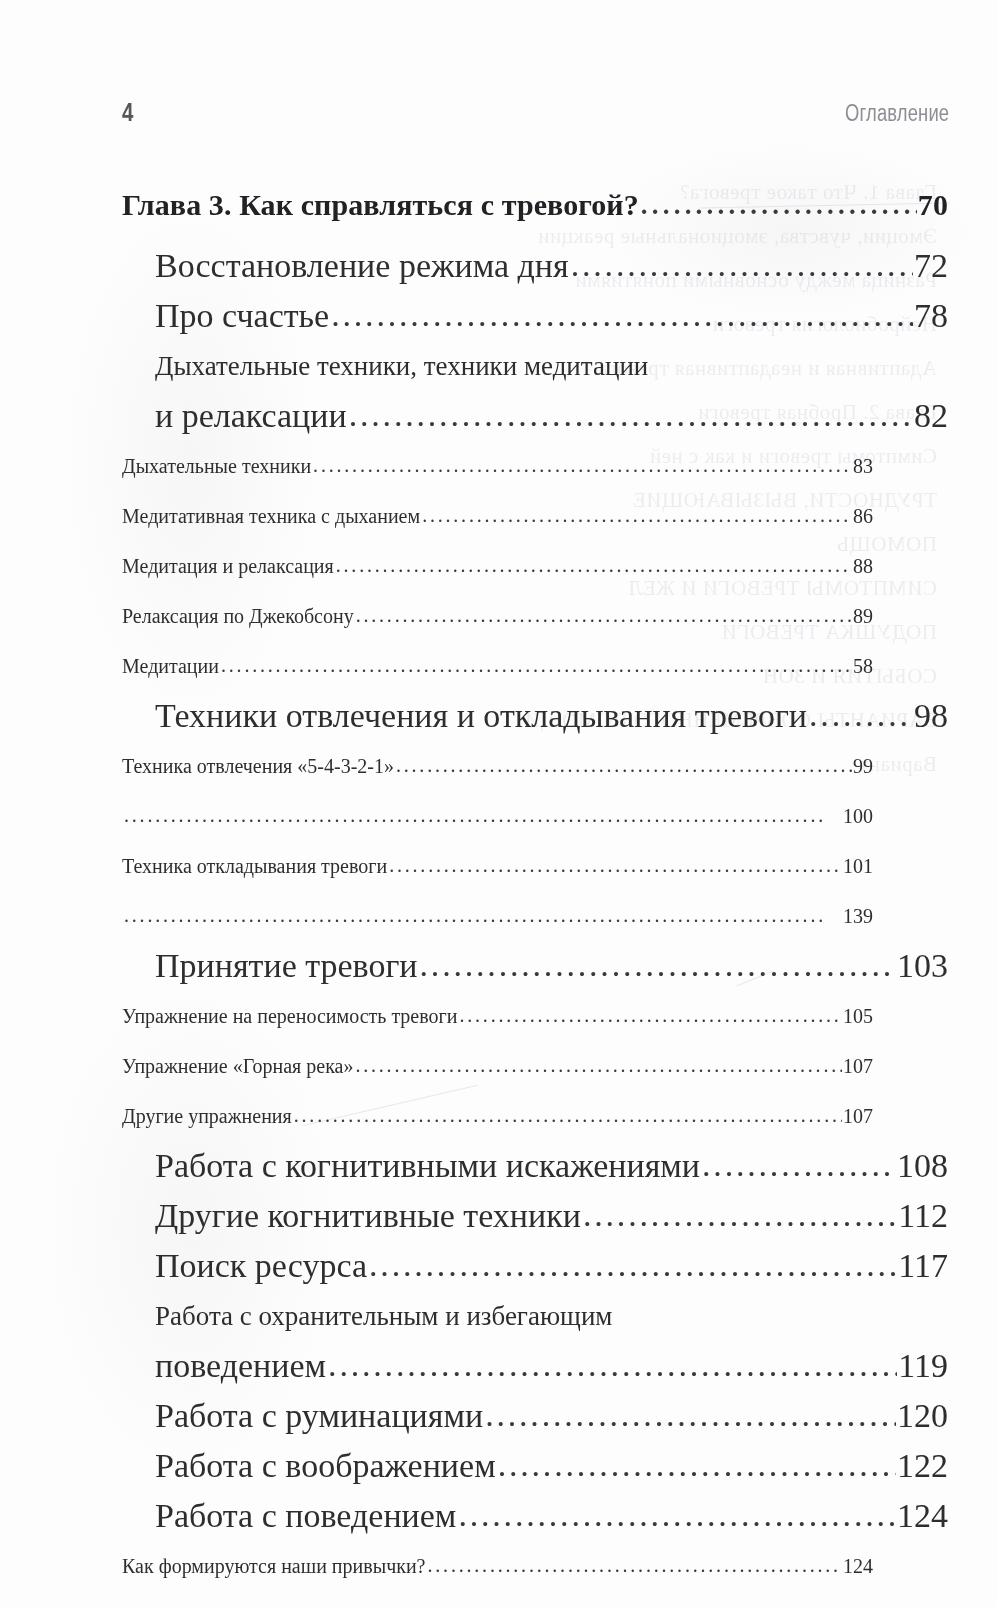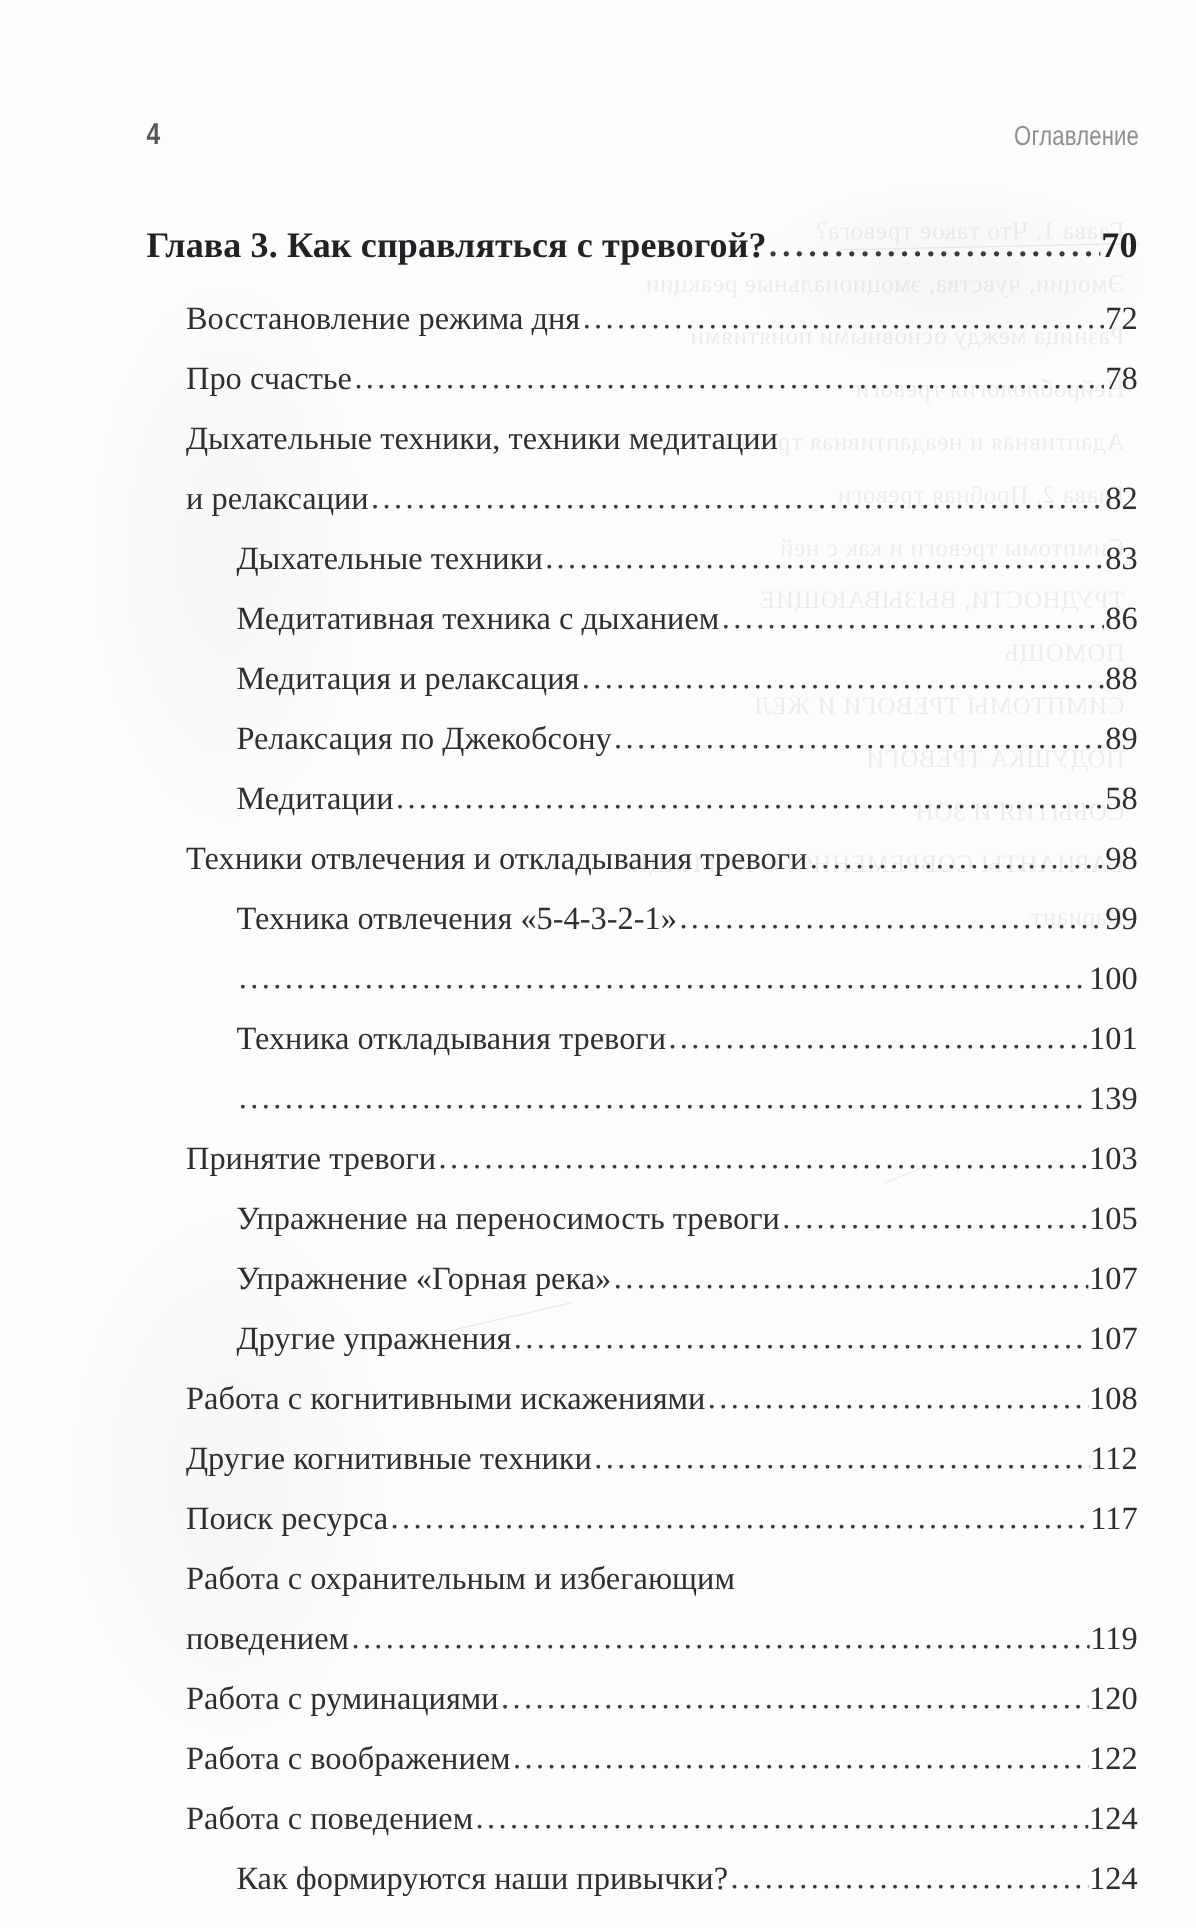--- a/index.html
+++ b/index.html
@@ -120,30 +120,29 @@
     line-height: 46px;
     letter-spacing: .1px;
     margin-bottom: 12px;
     color: #222226;
   }
   .row.chapter .leader { letter-spacing: 4.2px; font-size: 27px; }
   .row.chapter .pageno { font-size: 30px; }
 
   
   .row.lvl1 {
-    font-size: 27px;
+    font-size: 34px;
     line-height: 50px;
     margin-left: 33px;
     width: calc(100% - 33px);
   }
   
   .row.lvl2 {
-    font-size: 27px;
+    font-size: 20px;
     line-height: 50px;
-    margin-left: 75px;
     width: calc(100% - 75px);
   }
 
   
   .contline {
     font-size: 27px;
     line-height: 50px;
     white-space: nowrap;
   }
   .contline.lvl1 { margin-left: 33px; }

